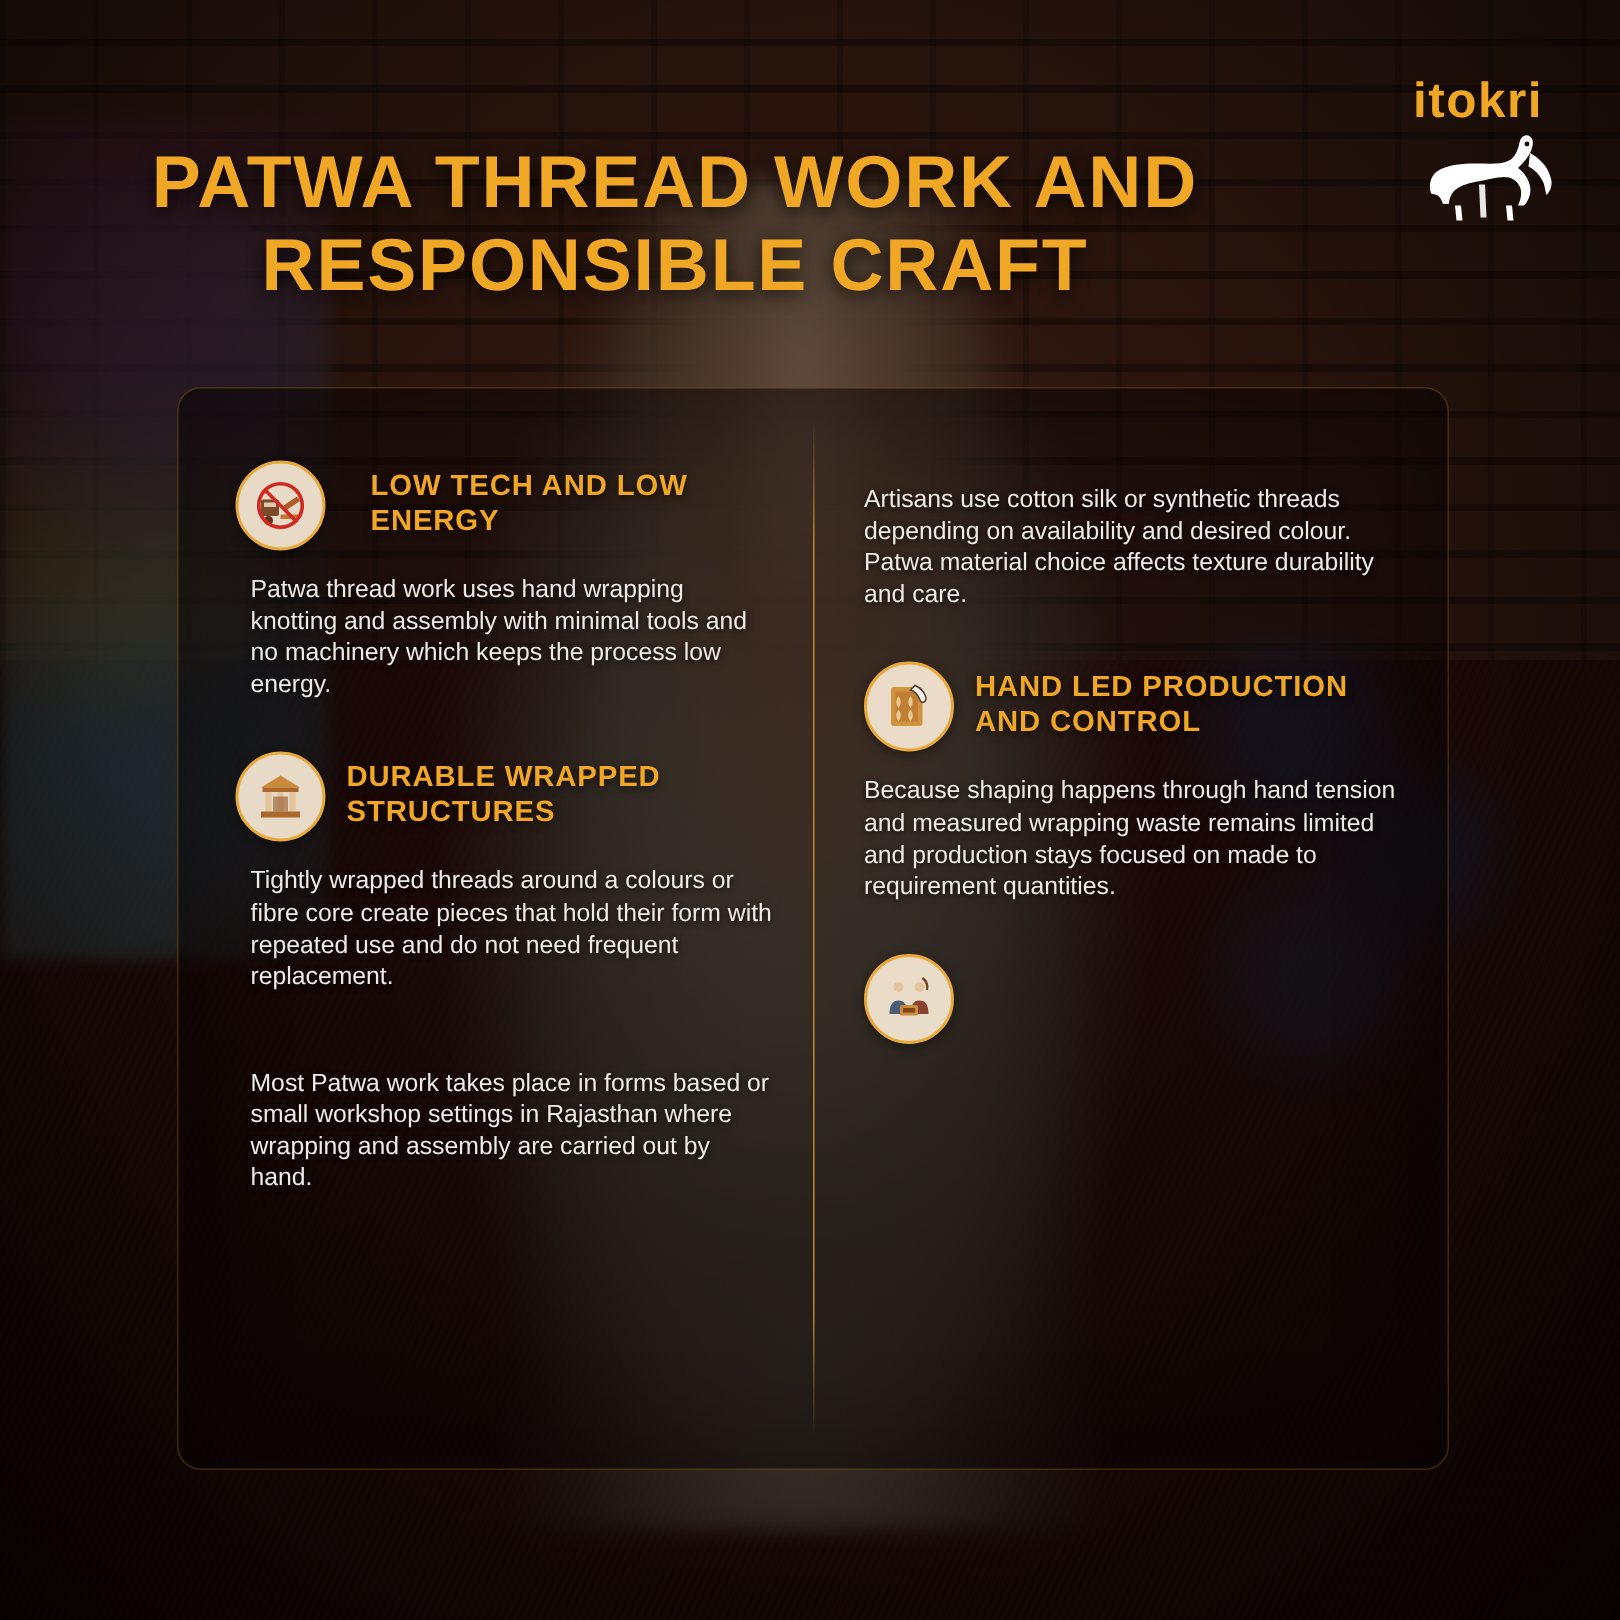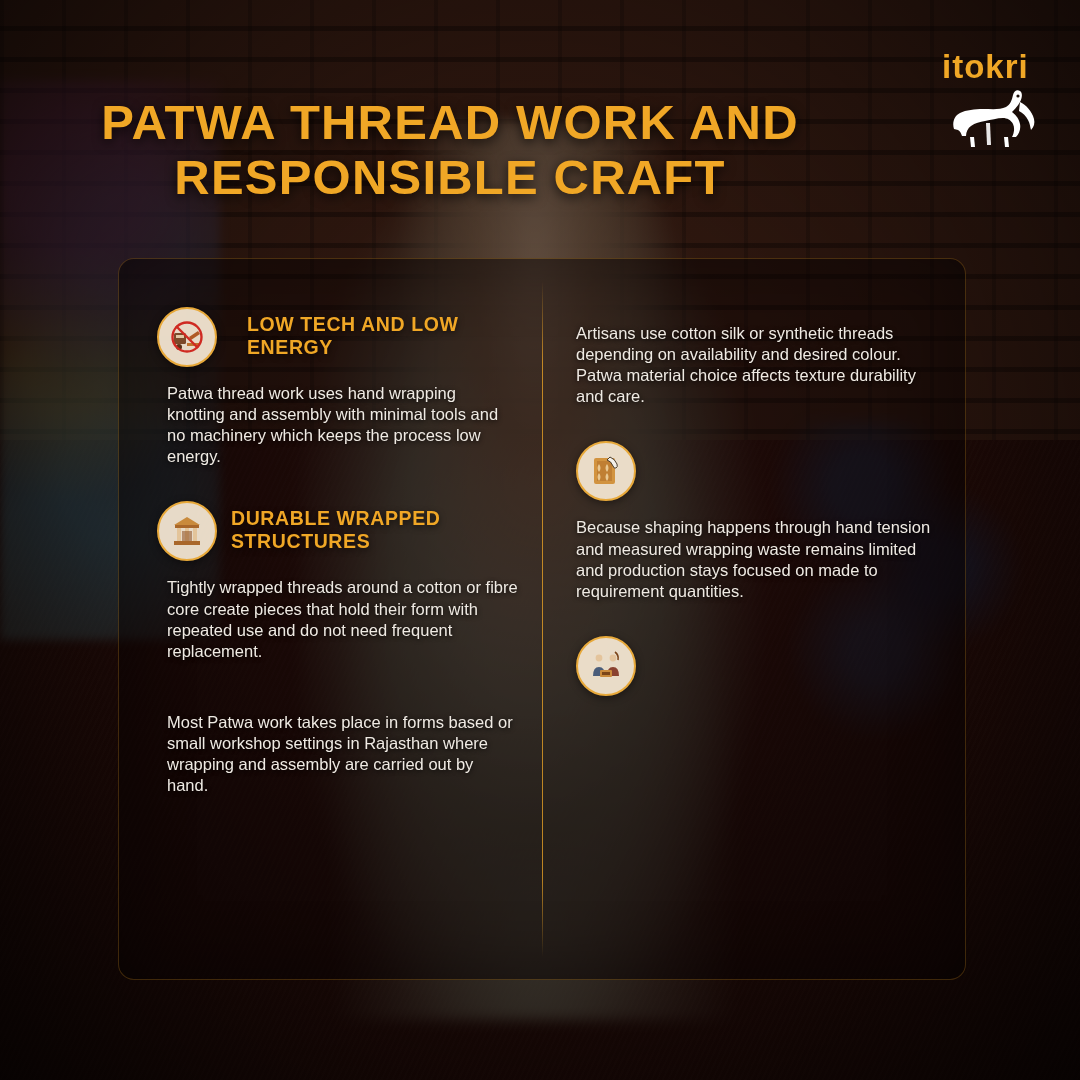--- a/index.html
+++ b/index.html
@@ -299,21 +299,21 @@
                 <rect x="8" y="14" width="24" height="3" fill="#a9672a"></rect>
                 <rect x="10" y="17" width="4" height="13" fill="#e3c49a"></rect>
                 <rect x="18" y="17" width="4" height="13" fill="#e3c49a"></rect>
                 <rect x="26" y="17" width="4" height="13" fill="#e3c49a"></rect>
                 <rect x="7" y="30" width="26" height="4" fill="#a9672a"></rect>
                 <rect x="15" y="20" width="10" height="10" fill="#8c4e20" opacity=".55"></rect>
               </svg>
             </div>
             <div class="item-title">DURABLE WRAPPED STRUCTURES</div>
           </div>
-          <div class="item-body">Tightly wrapped threads around a cotton or fibre core create pieces that hold their form with repeated use and do not need frequent replacement.</div>
+          <div class="item-body">Tightly wrapped threads around a colours or fibre core create pieces that hold their form with repeated use and do not need frequent replacement.</div>
         </div>
 
         <div class="item">
           <div class="item-body">Most Patwa work takes place in forms based or small workshop settings in Rajasthan where wrapping and assembly are carried out by hand.</div>
         </div>
 
       </div>
 
       <div class="col col-right">
 
@@ -327,20 +327,21 @@
               <svg width="40" height="40" viewBox="0 0 40 40">
                 <rect x="8" y="7" width="21" height="26" rx="2" fill="#d2933f"></rect>
                 <rect x="11" y="10" width="15" height="20" fill="#b4712b" opacity=".6"></rect>
                 <path d="M13 13 q3 4 0 8 q-3 -4 0 -8 Z" fill="#e9c892"></path>
                 <path d="M21 13 q3 4 0 8 q-3 -4 0 -8 Z" fill="#e9c892"></path>
                 <path d="M13 22 q3 4 0 8 q-3 -4 0 -8 Z" fill="#e9c892"></path>
                 <path d="M21 22 q3 4 0 8 q-3 -4 0 -8 Z" fill="#e9c892"></path>
                 <path d="M24 6 q5 2 7 7 q1 3 -1 4 q-2 1 -3 -2 q-2 -5 -6 -6 Z" fill="#f3f0ea" stroke="#4a3c2c" stroke-width="1"></path>
               </svg>
             </div>
+            <div class="item-title">HAND LED PRODUCTION AND CONTROL</div>
           </div>
           <div class="item-body">Because shaping happens through hand tension and measured wrapping waste remains limited and production stays focused on made to requirement quantities.</div>
         </div>
 
         <div class="item">
           <div class="item-head">
             <div class="icon-circle">
               <svg width="40" height="40" viewBox="0 0 40 40">
                 <circle cx="13" cy="12" r="3.4" fill="#e4c49c"></circle>
                 <path d="M7 30 q0 -9 6 -9 q6 0 6 9 Z" fill="#4a5d7a"></path>

